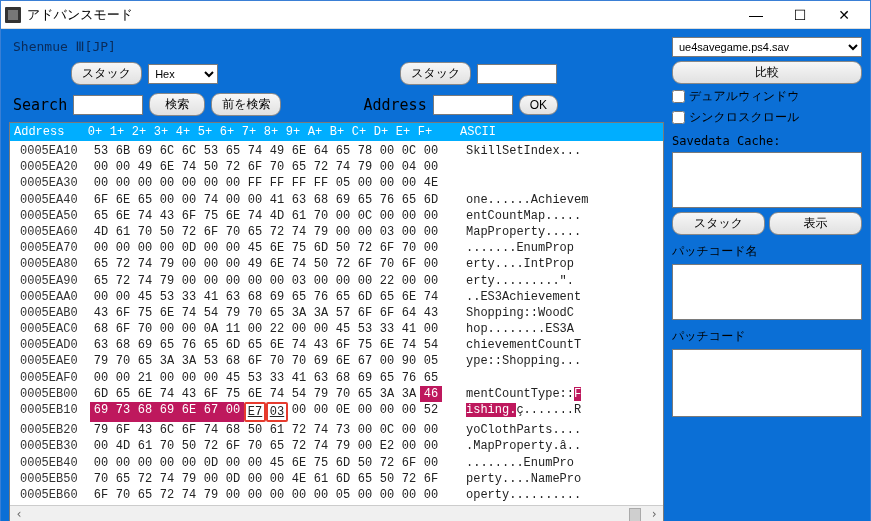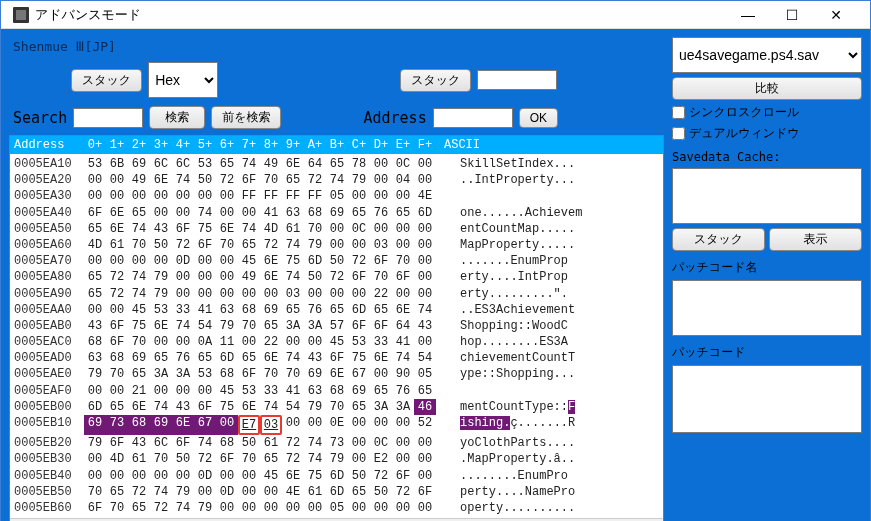--- a/index.html
+++ b/index.html
@@ -1,49 +1,49 @@
 <!DOCTYPE html>
 <html><head>
 <meta charset="utf-8">
 <style>
 * { box-sizing: border-box; margin: 0; padding: 0; }
 body { font-family: "MS Gothic", "Meiryo", monospace; font-size: 12px; background: #fff; overflow: hidden; }
 .window { width: 871px; height: 521px; border: 1px solid #3a7fd5; display: flex; flex-direction: column; }
-.titlebar { background: #fff; height: 28px; display: flex; align-items: center; padding: 0 12px; border-bottom: 1px solid #ddd; }
+.titlebar { background: #fff; height: 28px; display: flex; align-items: center; padding: 0 4px; border-bottom: 1px solid #ddd; }
 .titlebar .icon { width: 16px; height: 16px; background: #333; margin-right: 6px; border-radius: 1px; position: relative; }
 .titlebar .icon::after { content:""; position:absolute; left:3px; top:3px; width:10px; height:10px; background:#777; }
 .titlebar .title { flex: 1; font-size: 13px; }
 .winbtns { display: flex; gap: 0; }
 .winbtn { width: 44px; height: 28px; display: flex; align-items: center; justify-content: center; font-size: 14px; font-family: Arial; cursor: default; }
 
 .client { flex: 1; background: #0b6fd6; display: flex; padding: 8px 8px 36px 8px; gap: 8px; position: relative; }
 .left { flex: 1; display: flex; flex-direction: column; gap: 4px; }
 .right { width: 190px; display: flex; flex-direction: column; gap: 4px; }
 
 .top-title { color: #0a2b5a; font-size: 13px; padding: 2px 4px; }
 
 .toolbar { display: flex; align-items: center; gap: 6px; padding: 2px 4px; flex-wrap: wrap; }
 .toolbar .label { color: #000; font-size: 15px; }
-.btn { background: linear-gradient(#f7f7f7,#e1e1e1); border: 1px solid #888; border-radius: 4px; padding: 2px 10px; font-size: 12px; cursor: default; min-width: 56px; text-align: center; }
+.btn { background: linear-gradient(#f7f7f7,#e1e1e1); border: 1px solid #888; border-radius: 9px; padding: 2px 10px; font-size: 12px; cursor: default; min-width: 56px; text-align: center; }
 .inp { background: #fff; border: 1px solid #7a7a7a; height: 20px; padding: 1px 3px; font-size: 12px; }
-.sel { background: #fff; border: 1px solid #7a7a7a; height: 36px; font-size: 14px; padding: 0 2px; }
+.sel { background: #fff; border: 1px solid #7a7a7a; height: 20px; font-size: 11px; padding: 0 2px; }
 
 .hexpanel { background: #fff; border: 1px solid #7a7a7a; flex: 1; display: flex; flex-direction: column; overflow: hidden; }
 .hexhead { background: #00aeff; color: #fff; display: flex; padding: 2px 4px; font-family: "Courier New", monospace; font-size: 12px; }
 .hexhead .haddr { width: 70px; }
 .hexhead .hcols { flex: 0 0 auto; display: flex; }
 .hexhead .hcols span { width: 22px; text-align: center; }
-.hexhead .hascii { margin-left: 8px; }
-.hexbody { flex: 1; overflow: hidden; font-family: "Courier New", monospace; font-size: 12px; padding: 2px 4px; line-height: 1.35; color: #222; }
+.hexhead .hascii { margin-left: 24px; }
+.hexbody { flex: 1; overflow: hidden; font-family: "Courier New", monospace; font-size: 12px; padding: 2px 10px; line-height: 1.35; color: #222; }
 .hexrow { display: flex; white-space: pre; }
 .hexrow .addr { width: 70px; color: #333; }
 .hexrow .bytes { display: flex; }
 .hexrow .bytes span { width: 22px; text-align: center; }
 .hexrow .ascii { margin-left: 24px; }
-.hl-bg { background: #701a75; color: #fff; }
+.hl-bg { background: #be185d; color: #fff; }
 .hl-box { border: 2px solid #e63b2e; border-radius: 2px; padding: 0; text-decoration: underline; }
 .scroll { height: 16px; background: #f0f0f0; border-top: 1px solid #ccc; display: flex; align-items: center; justify-content: space-between; padding: 0 2px; }
 .scroll .arr { width: 14px; text-align: center; color: #666; cursor:default; }
 .scroll .thumb { flex: 1; margin: 0 4px; position: relative; height: 12px; }
 .scroll .thumb::after { content:""; position:absolute; right: 2px; width: 10px; height: 12px; background: #cfcfcf; border: 1px solid #aaa; }
 
 .right .combo { width: 100%; }
 .right .compare { width: 100%; }
 .right .check { display: flex; align-items: center; gap: 4px; color: #000; }
 .right .boxlabel { color: #000; font-size: 12px; margin-top: 4px; }
@@ -110,21 +110,21 @@
               <span>B+</span>
               <span>C+</span>
               <span>D+</span>
               <span>E+</span>
               <span>F+</span>
             </div>
           <div class="hascii">ASCII</div>
         </div>
         <div class="hexbody" id="hexbody">
             <div class="hexrow"><div class="addr">0005EA10</div><div class="bytes"><span>53</span><span>6B</span><span>69</span><span>6C</span><span>6C</span><span>53</span><span>65</span><span>74</span><span>49</span><span>6E</span><span>64</span><span>65</span><span>78</span><span>00</span><span>0C</span><span>00</span></div><div class="ascii">SkillSetIndex...</div></div>
-            <div class="hexrow"><div class="addr">0005EA20</div><div class="bytes"><span>00</span><span>00</span><span>49</span><span>6E</span><span>74</span><span>50</span><span>72</span><span>6F</span><span>70</span><span>65</span><span>72</span><span>74</span><span>79</span><span>00</span><span>04</span><span>00</span></div><div class="ascii">..IntProperty...</div></div>
+            <div class="hexrow"><div class="addr">0005EA20</div><div class="bytes"><span>00</span><span>00</span><span>49</span><span>6E</span><span>74</span><span>50</span><span>72</span><span>6F</span><span>70</span><span>65</span><span>72</span><span>74</span><span>79</span><span>00</span><span>04</span><span>00</span></div></div>
             <div class="hexrow"><div class="addr">0005EA30</div><div class="bytes"><span>00</span><span>00</span><span>00</span><span>00</span><span>00</span><span>00</span><span>00</span><span>FF</span><span>FF</span><span>FF</span><span>FF</span><span>05</span><span>00</span><span>00</span><span>00</span><span>4E</span></div></div>
             <div class="hexrow"><div class="addr">0005EA40</div><div class="bytes"><span>6F</span><span>6E</span><span>65</span><span>00</span><span>00</span><span>74</span><span>00</span><span>00</span><span>41</span><span>63</span><span>68</span><span>69</span><span>65</span><span>76</span><span>65</span><span>6D</span></div><div class="ascii">one......Achievem</div></div>
             <div class="hexrow"><div class="addr">0005EA50</div><div class="bytes"><span>65</span><span>6E</span><span>74</span><span>43</span><span>6F</span><span>75</span><span>6E</span><span>74</span><span>4D</span><span>61</span><span>70</span><span>00</span><span>0C</span><span>00</span><span>00</span><span>00</span></div><div class="ascii">entCountMap.....</div></div>
             <div class="hexrow"><div class="addr">0005EA60</div><div class="bytes"><span>4D</span><span>61</span><span>70</span><span>50</span><span>72</span><span>6F</span><span>70</span><span>65</span><span>72</span><span>74</span><span>79</span><span>00</span><span>00</span><span>03</span><span>00</span><span>00</span></div><div class="ascii">MapProperty.....</div></div>
             <div class="hexrow"><div class="addr">0005EA70</div><div class="bytes"><span>00</span><span>00</span><span>00</span><span>00</span><span>0D</span><span>00</span><span>00</span><span>45</span><span>6E</span><span>75</span><span>6D</span><span>50</span><span>72</span><span>6F</span><span>70</span><span>00</span></div><div class="ascii">.......EnumProp</div></div>
             <div class="hexrow"><div class="addr">0005EA80</div><div class="bytes"><span>65</span><span>72</span><span>74</span><span>79</span><span>00</span><span>00</span><span>00</span><span>49</span><span>6E</span><span>74</span><span>50</span><span>72</span><span>6F</span><span>70</span><span>6F</span><span>00</span></div><div class="ascii">erty....IntProp</div></div>
             <div class="hexrow"><div class="addr">0005EA90</div><div class="bytes"><span>65</span><span>72</span><span>74</span><span>79</span><span>00</span><span>00</span><span>00</span><span>00</span><span>00</span><span>03</span><span>00</span><span>00</span><span>00</span><span>22</span><span>00</span><span>00</span></div><div class="ascii">erty.........".</div></div>
             <div class="hexrow"><div class="addr">0005EAA0</div><div class="bytes"><span>00</span><span>00</span><span>45</span><span>53</span><span>33</span><span>41</span><span>63</span><span>68</span><span>69</span><span>65</span><span>76</span><span>65</span><span>6D</span><span>65</span><span>6E</span><span>74</span></div><div class="ascii">..ES3Achievement</div></div>
             <div class="hexrow"><div class="addr">0005EAB0</div><div class="bytes"><span>43</span><span>6F</span><span>75</span><span>6E</span><span>74</span><span>54</span><span>79</span><span>70</span><span>65</span><span>3A</span><span>3A</span><span>57</span><span>6F</span><span>6F</span><span>64</span><span>43</span></div><div class="ascii">Shopping::WoodC</div></div>
             <div class="hexrow"><div class="addr">0005EAC0</div><div class="bytes"><span>68</span><span>6F</span><span>70</span><span>00</span><span>00</span><span>0A</span><span>11</span><span>00</span><span>22</span><span>00</span><span>00</span><span>45</span><span>53</span><span>33</span><span>41</span><span>00</span></div><div class="ascii">hop........ES3A</div></div>
@@ -147,25 +147,25 @@
       </div>
     </div>
 
     <div class="right">
       <select class="sel combo">
         <option>ue4savegame.ps4.sav</option>
       </select>
       <button class="btn compare">比較</button>
       <label class="check">
           <input type="checkbox" style="">
-          <span>シンクロスクロール</span>
+          <span>デュアルウィンドウ</span>
         </label>
       <label class="check">
           <input type="checkbox" style="">
-          <span>デュアルウィンドウ</span>
+          <span>シンクロスクロール</span>
         </label>
       <div class="boxlabel">Savedata Cache:</div>
       <div class="box"></div>
       <div class="hbuttons">
         <button class="btn">スタック</button>
         <button class="btn">表示</button>
       </div>
       <div class="boxlabel">パッチコード名</div>
       <div class="box"></div>
       <div class="boxlabel">パッチコード</div>

